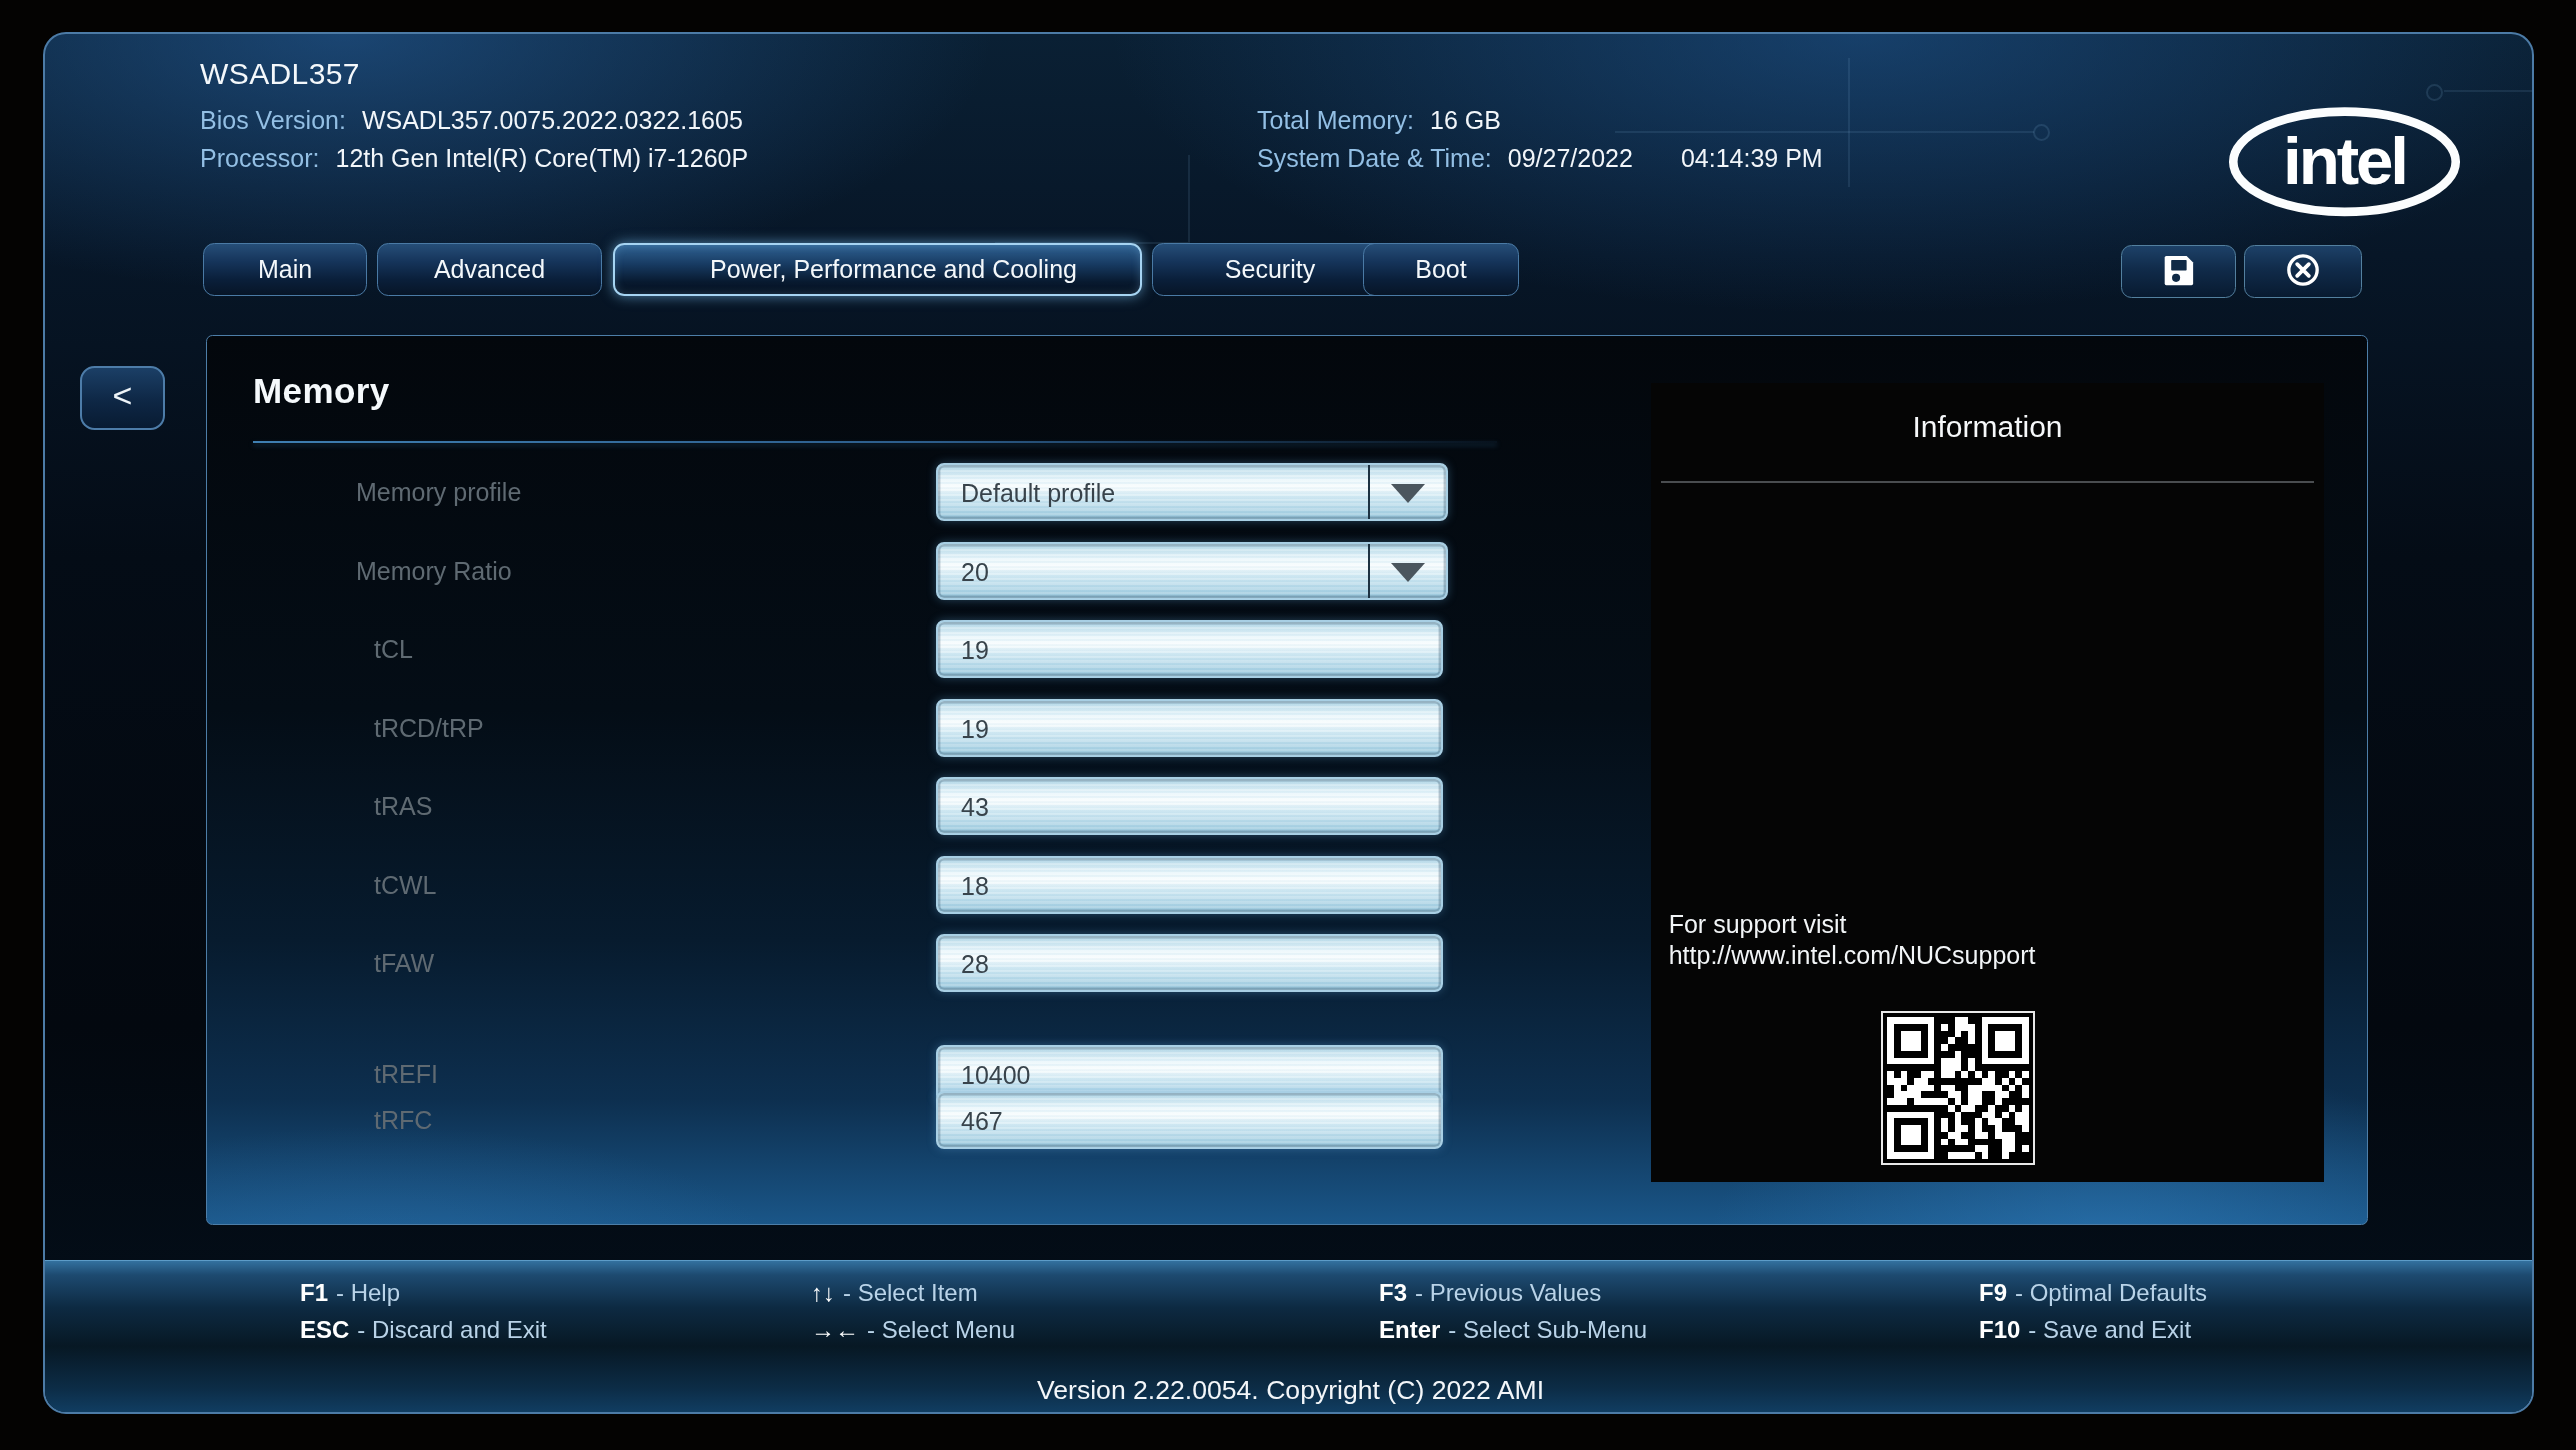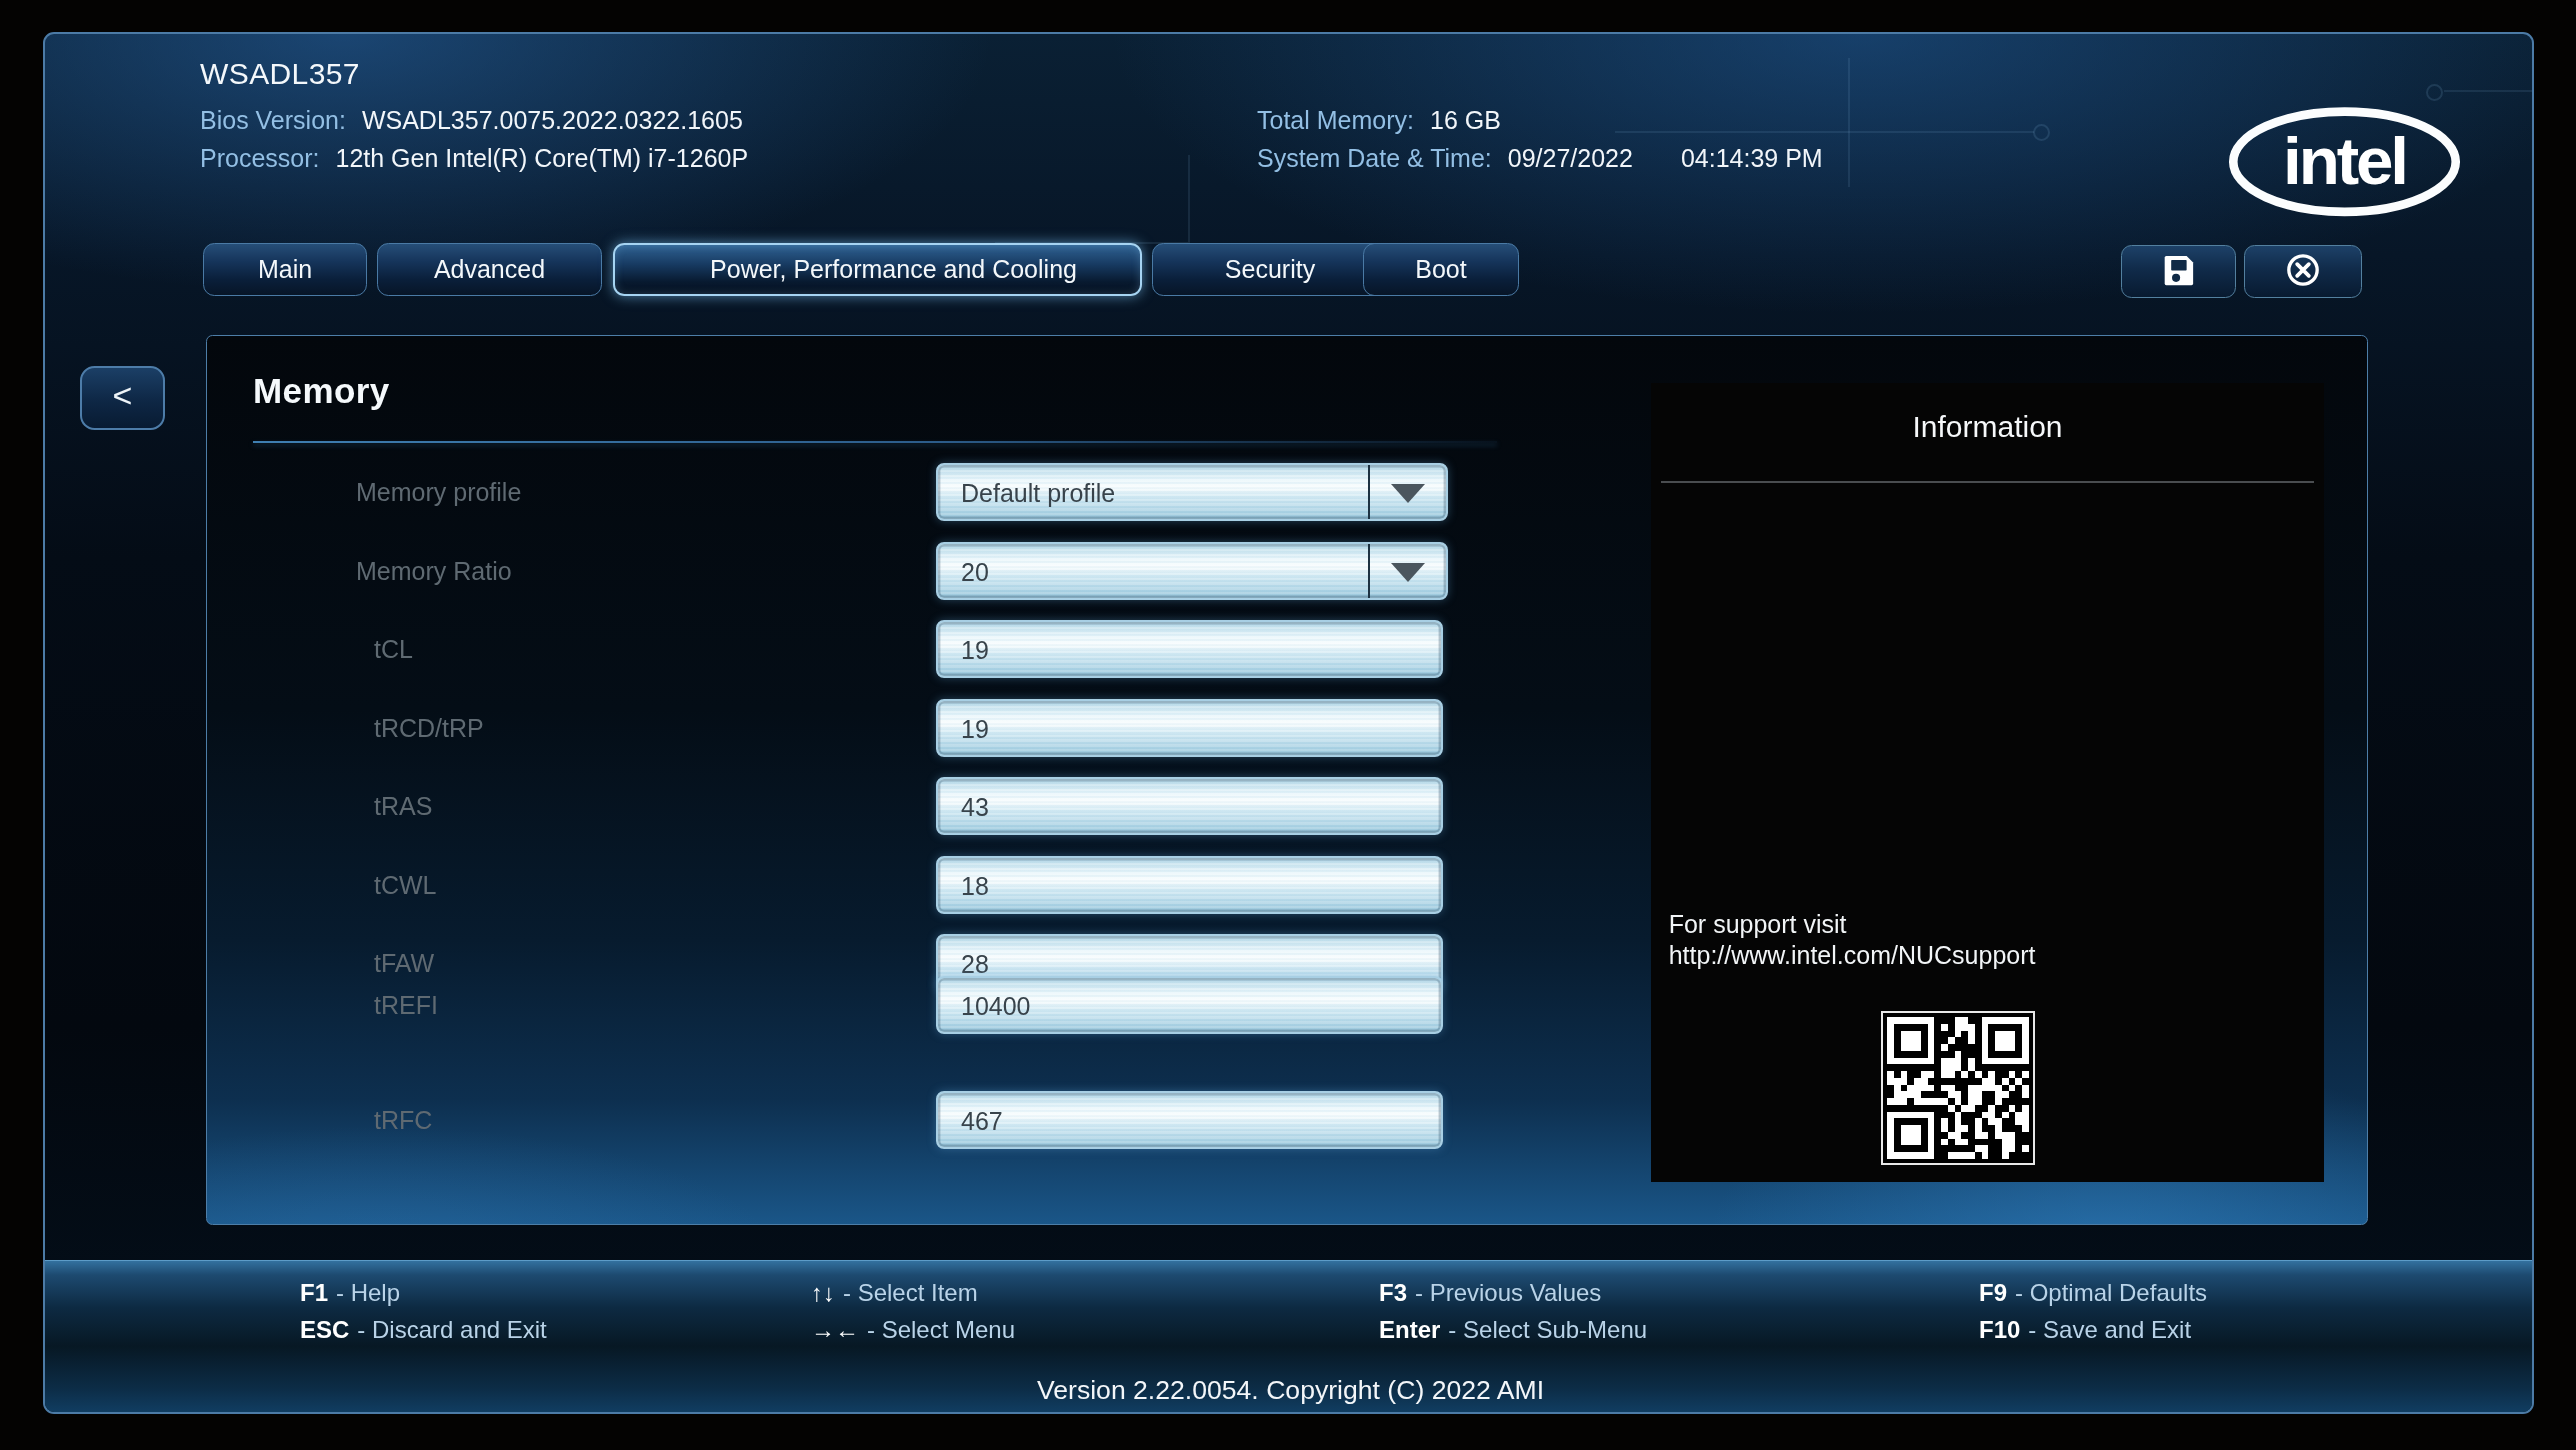--- a/index.html
+++ b/index.html
@@ -5,21 +5,21 @@
   html,body{margin:0;padding:0;}
   body{
     width:2576px;height:1451px;position:relative;overflow:hidden;
     background:#040302;
     font-family:"Liberation Sans","DejaVu Sans",sans-serif;
     -webkit-font-smoothing:antialiased;
   }
   
   .screen{
     position:absolute;left:43px;top:32px;width:2491px;height:1382px;
-    border:2.4px solid #4c7ba6;border-radius:11px;overflow:hidden;box-sizing:border-box;
+    border:2.4px solid #4c7ba6;border-radius:23px;overflow:hidden;box-sizing:border-box;
     background:
       radial-gradient(ellipse 1047px 419px at 12% 0%, rgba(40,100,165,.55), transparent 62%),
       radial-gradient(ellipse 1208px 451px at 73% 0%, rgba(35,95,160,.50), transparent 62%),
       linear-gradient(to bottom,#0a2034 0%,#071627 16%,#040c16 38%,#03080f 72%,#04101c 100%);
   }
   
   .circ{position:absolute;border-color:rgba(130,180,220,.13);}
   .circ.h{border-top:2.4px solid rgba(130,180,220,.13);}
   .circ.v{border-left:2.4px solid rgba(130,180,220,.13);}
   .circ.dot{width:13px;height:13px;border:2.4px solid rgba(130,180,220,.16);border-radius:50%;}
@@ -228,21 +228,21 @@
       <div class="control text">
         <div class="cval">18</div>
       </div>
     </div>
     <div class="row" style="top:598px;">
       <div class="flabel indent">tFAW</div>
       <div class="control text">
         <div class="cval">28</div>
       </div>
     </div>
-    <div class="row" style="top:640px;">
+    <div class="row" style="top:709px;">
       <div class="flabel indent">tREFI</div>
       <div class="control text">
         <div class="cval">10400</div>
       </div>
     </div>
     <div class="row" style="top:755px;padding-left:30px;">
       <div class="flabel indent">tRFC</div>
       <div class="control text">
         <div class="cval">467</div>
       </div>

